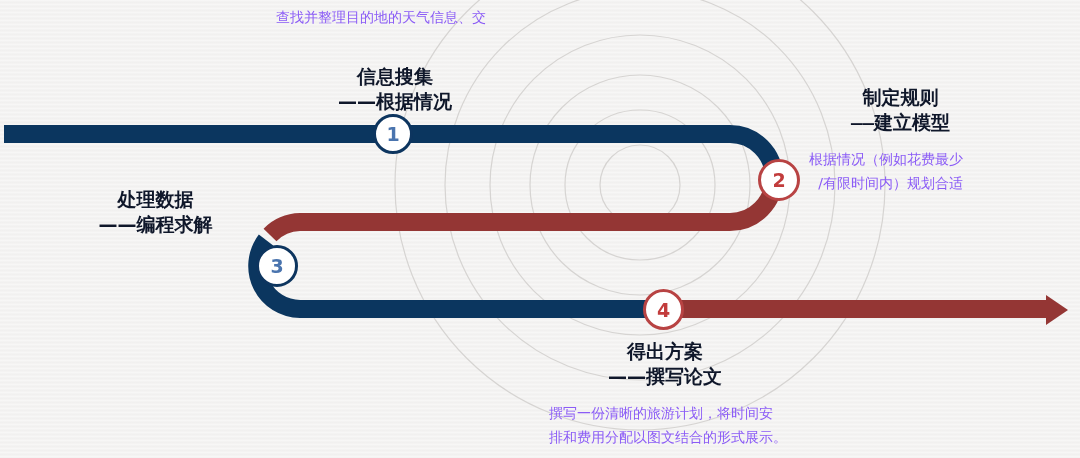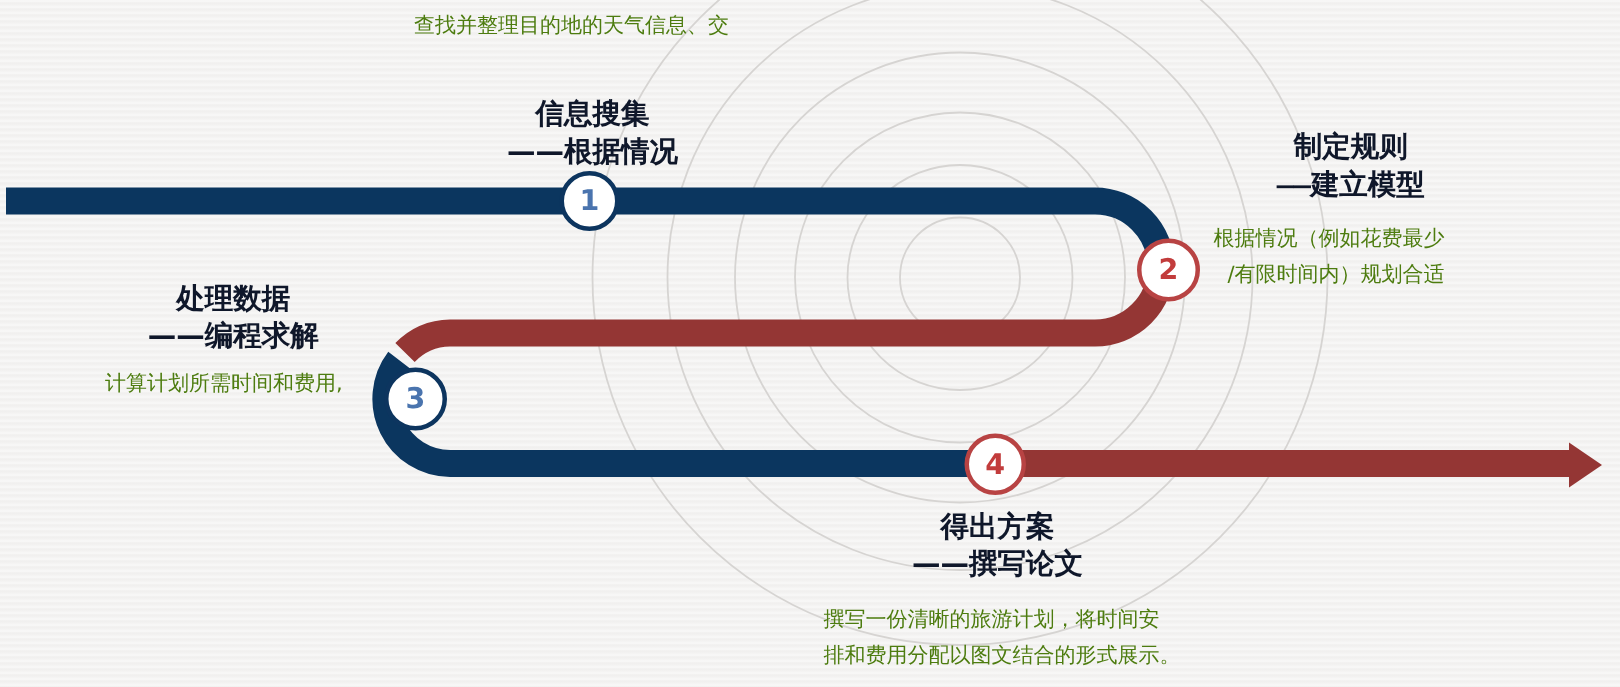--- a/index.html
+++ b/index.html
@@ -11,21 +11,21 @@
   .bg-texture {
     position: absolute; inset: 0;
     background: repeating-linear-gradient(180deg, rgba(255,255,255,0.35) 0px, rgba(255,255,255,0.35) 1px, rgba(230,229,228,0.25) 2px, rgba(255,255,255,0.2) 4px);
   }
   svg.diagram { position: absolute; left: 0; top: 0; }
   .title {
     position: absolute; font-weight: bold; color: #0f172a; font-size: 19px;
     line-height: 25px; text-align: center; white-space: nowrap;
   }
   .title .sub { display: block; }
-  .desc { position: absolute; font-size: 14px; line-height: 24px; color: #4d7c0f; white-space: nowrap; }
+  .desc { position: absolute; font-size: 14px; line-height: 24px; color: #8b5cf6; white-space: nowrap; }
   .badge {
     position: absolute; border-radius: 50%; background: #ffffff;
     display: flex; align-items: center; justify-content: center;
     font-weight: bold; font-size: 19px; box-sizing: border-box;
   }
   .badge.blue { border: 3px solid #0d355f; color: #4a74ae; }
   .badge.red { border: 3px solid #b84343; color: #c23c3c; }
 </style>
 </head>
 <body>
@@ -70,21 +70,20 @@
   <div>根据情况（例如花费最少</div>
   <div>/有限时间内）规划合适</div>
 </div>
 <div class="badge red" style="left:758px; top:159px; width:42px; height:42px;">2</div>
 
 <div class="title" style="left:88px; top:187px; width:135px;">
   <span>处理数据</span>
   <span class="sub">——编程求解</span>
 </div>
 <div class="desc" style="left:70px; top:244px;">
-  <div>计算计划所需时间和费用,</div>
 </div>
 <div class="badge blue" style="left:256px; top:245px; width:42px; height:42px;">3</div>
 
 <div class="badge red" style="left:643px; top:289px; width:41px; height:41px;">4</div>
 <div class="title" style="left:595px; top:339px; width:140px;">
   <span>得出方案</span>
   <span class="sub">——撰写论文</span>
 </div>
 <div class="desc" style="left:549px; top:401px;">
   <div>撰写一份清晰的旅游计划，将时间安</div>

